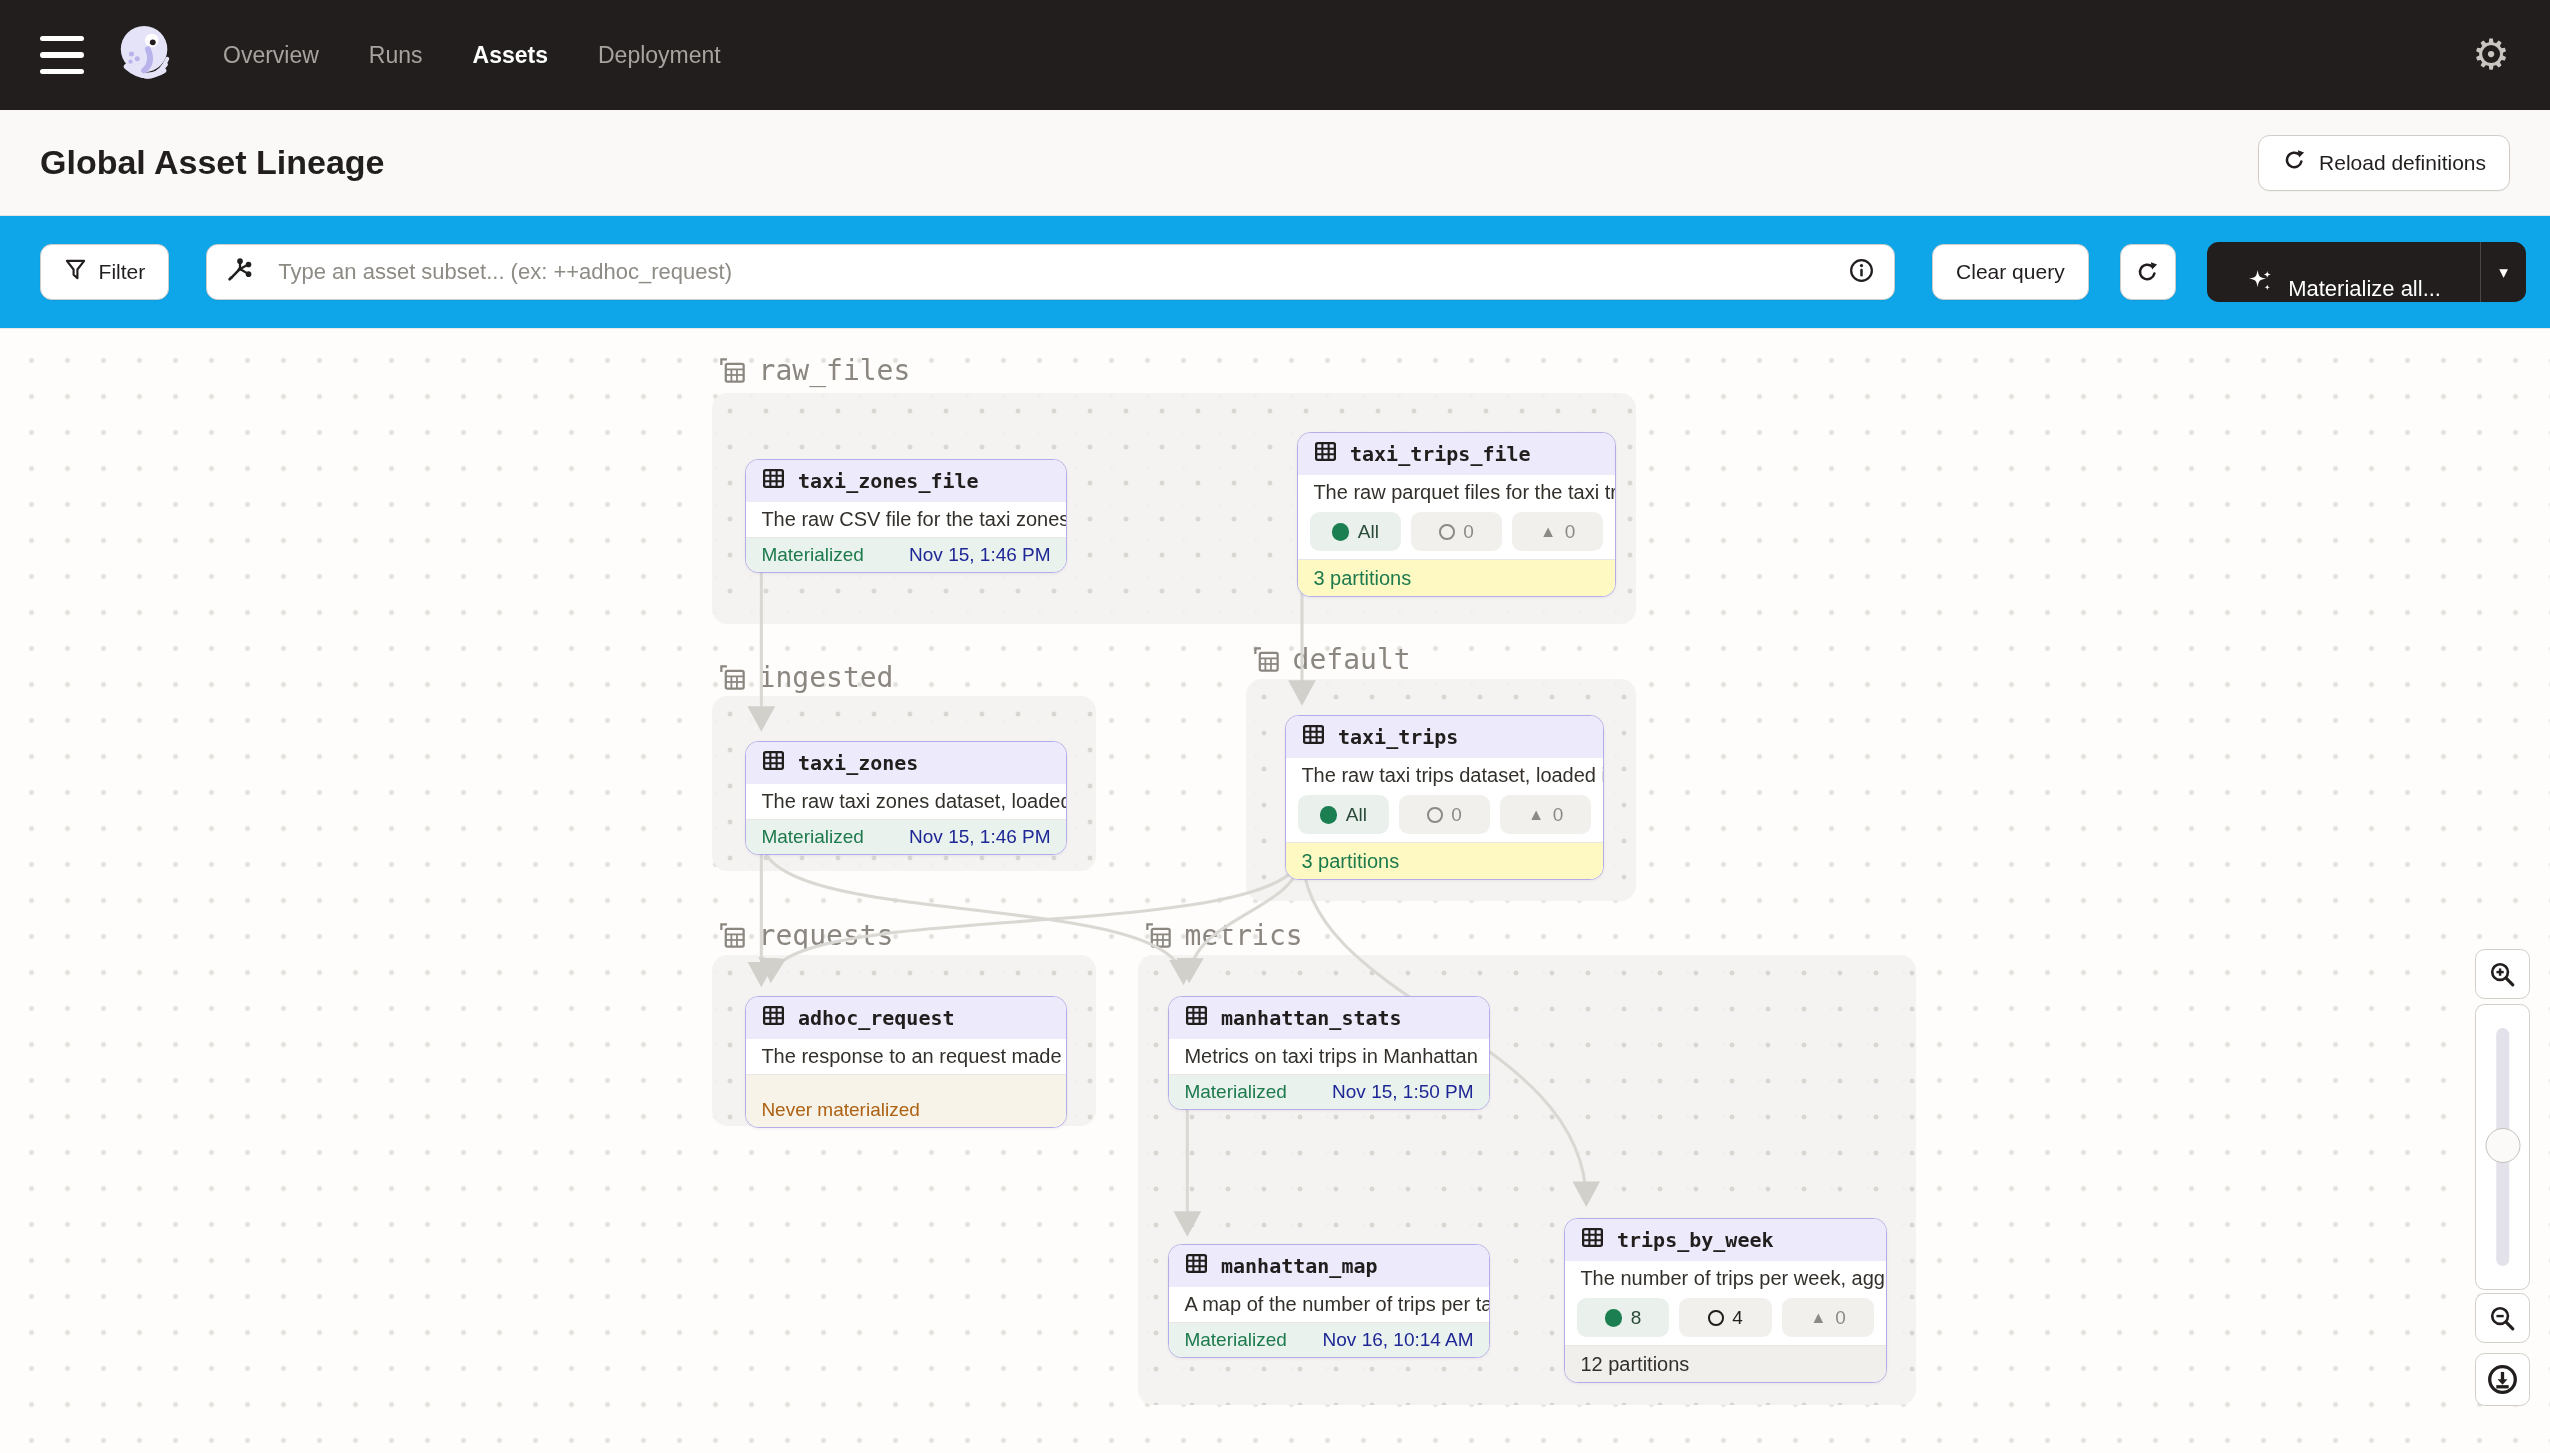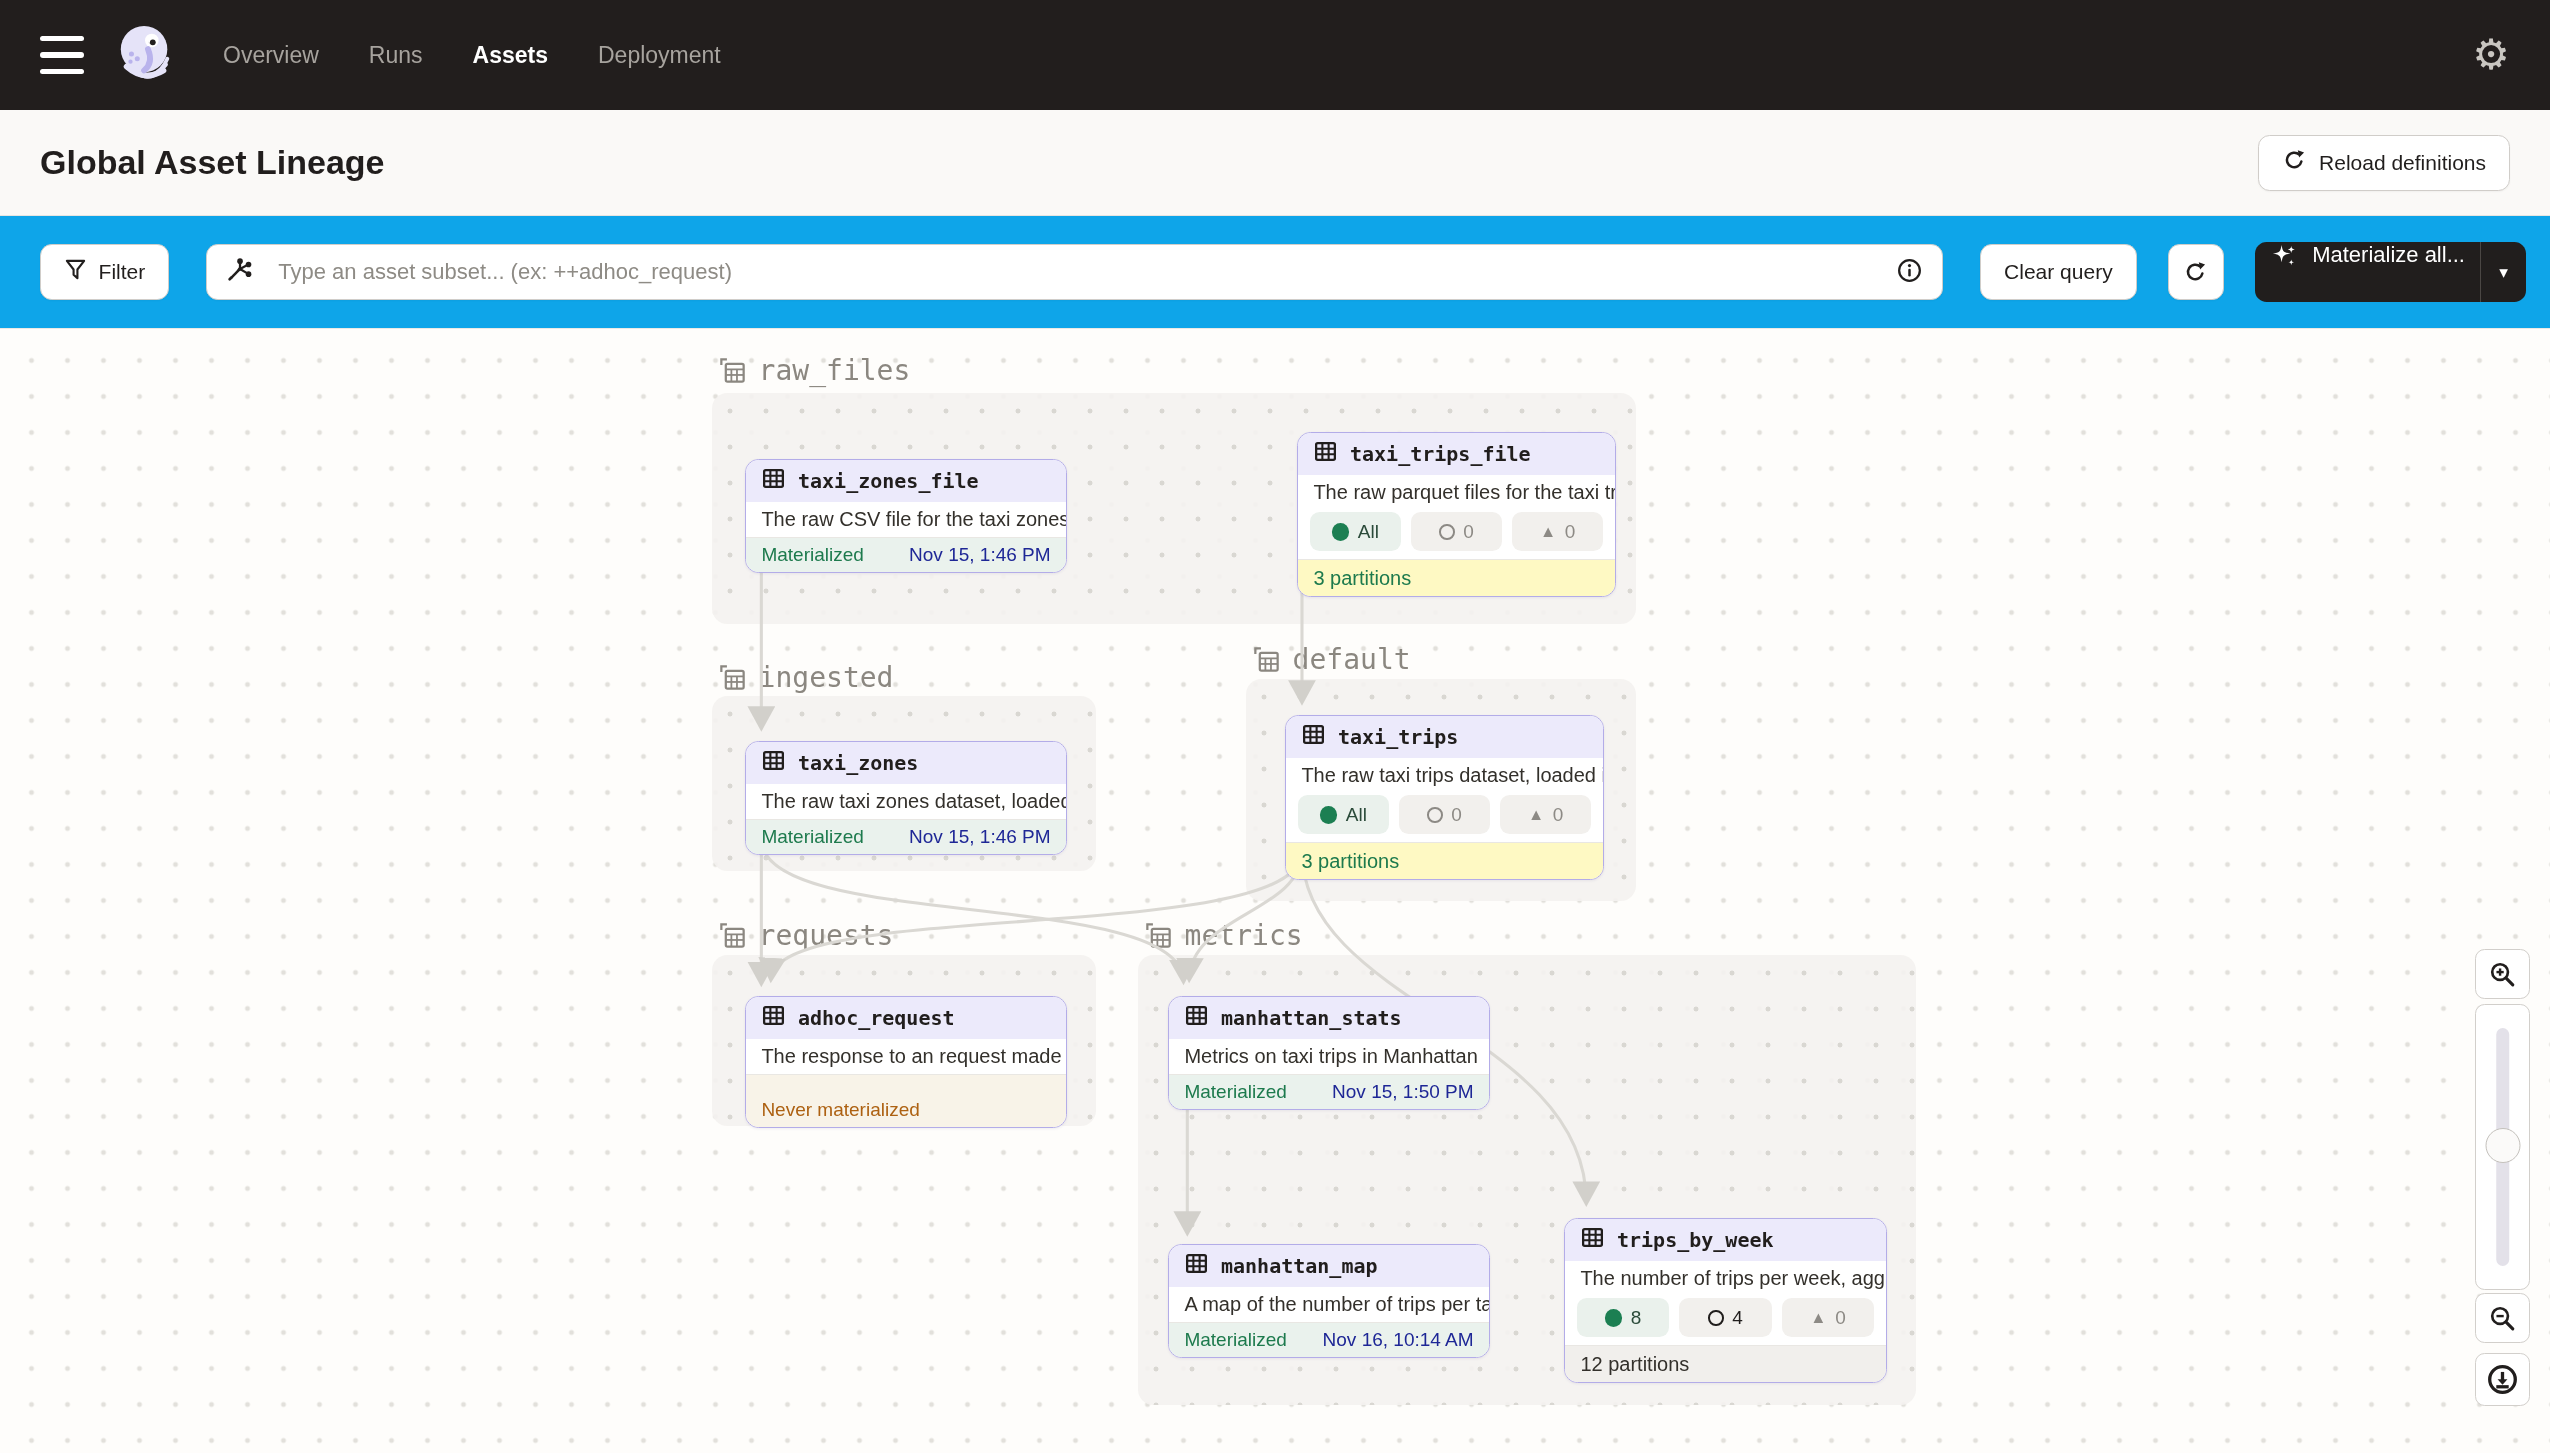--- a/index.html
+++ b/index.html
@@ -34,21 +34,21 @@
 
   
   .toolbar { position:absolute; left:0; top:216px; width:2550px; height:113px; background:#0ea5e9; border-bottom:1px solid #EBE9E5;
              display:flex; align-items:center; padding:0 24px 0 40px; gap:37px; }
   .queryinput { flex:1; height:56px; background:#FFFFFF; border:1px solid #D0CDC9; border-radius:11.6px;
                 display:flex; align-items:center; padding:0 19px; gap:25px; box-shadow:0 1px 1.9px rgba(0,0,0,.04); }
   .queryinput .ph { flex:1; font-size:22px; color:#8E8B85; }
   .icon-btn { width:56px; justify-content:center; padding:0; }
   .toolbar-right { display:flex; align-items:center; gap:31px; }
   .split-btn { display:flex; height:60px; border-radius:11.6px; overflow:hidden; background:#211E1D; color:#fff; cursor:pointer; }
-  .split-main { display:flex; align-items:flex-start; gap:13.5px; padding:0 15px; font-size:22px; }
+  .split-main { display:flex; align-items:flex-end; gap:13.5px; padding:0 39px; font-size:22px; }
   .split-caret { width:46px; display:flex; align-items:center; justify-content:center; border-left:1px solid #4B4744; font-size:17.3px; color:#fff; }
 
   
   .canvas { position:absolute; left:0; top:329px; width:2550px; height:1125px;
             background-color:#FEFDFB;
             background-image: radial-gradient(circle, #E2E0DB 2.3px, transparent 2.7px);
             background-size:36px 36px; background-position:13.5px 13.5px; overflow:hidden; }
   .group { position:absolute; border-radius:15.4px; background-color:#F4F2EFE6;
            background-image: radial-gradient(circle, #D9D7D2 2.3px, transparent 2.7px);
            background-size:36px 36px; z-index:1; }

